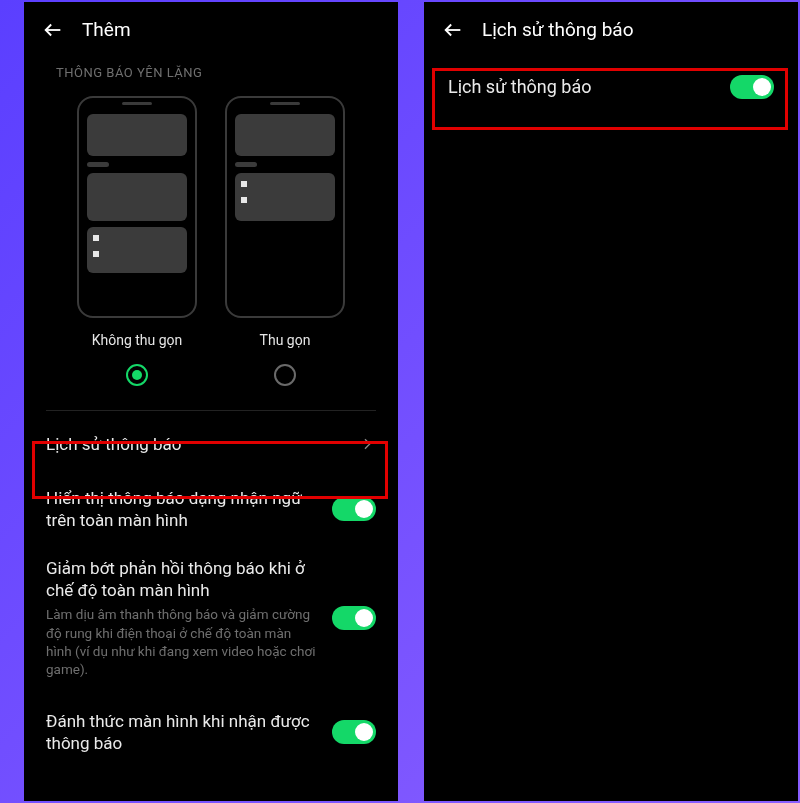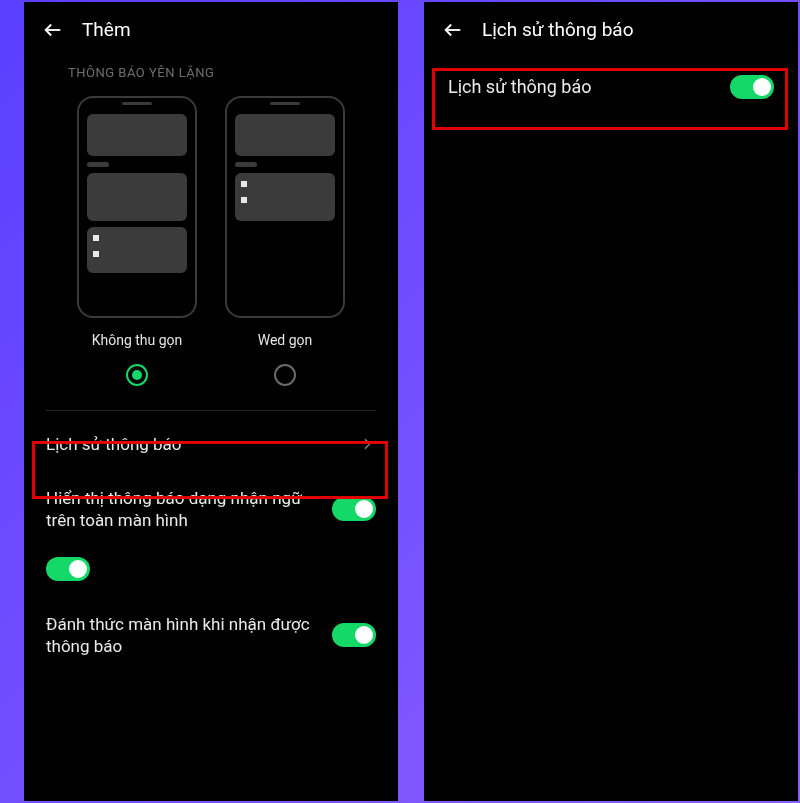--- a/index.html
+++ b/index.html
@@ -39,21 +39,21 @@
   .back-icon svg { stroke: #fff; stroke-width: 2; fill: none; }
   .header-title {
     font-size: 19px;
     font-weight: 400;
     color: #fff;
   }
   .section-header {
     color: #6f6f6f;
     font-size: 13px;
     letter-spacing: 0.5px;
-    padding: 10px 26px 10px 44px;
+    padding: 10px 26px 10px 32px;
   }
   .phone-options {
     display: flex;
     justify-content: center;
     gap: 28px;
     padding: 6px 20px 10px 20px;
   }
   .phone-opt {
     display: flex;
     flex-direction: column;
@@ -212,21 +212,21 @@
 
     <div class="phone-opt">
       <div class="phone-shell">
         <div class="notif-card notif-tall"></div>
         <div class="notif-card notif-line"></div>
         <div class="notif-card notif-med">
           <span class="notif-dot" style="top:8px;"></span>
           <span class="notif-dot" style="top:24px;"></span>
         </div>
       </div>
-      <div class="phone-label">Wed gọn</div>
+      <div class="phone-label">Thu gọn</div>
       <div class="radio"></div>
     </div>
   </div>
 
   <div class="divider"></div>
 
   <div class="row">
     <div class="row-text">
       <div class="row-title">Lịch sử thông báo</div>
     </div>
@@ -238,20 +238,24 @@
   </div>
 
   <div class="row">
     <div class="row-text">
       <div class="row-title">Hiển thị thông báo dạng nhận ngữ trên toàn màn hình</div>
     </div>
     <div class="toggle"></div>
   </div>
 
   <div class="row" style="padding-top:10px;">
+    <div class="row-text">
+      <div class="row-title">Giảm bớt phản hồi thông báo khi ở chế độ toàn màn hình</div>
+      <div class="row-desc">Làm dịu âm thanh thông báo và giảm cường độ rung khi điện thoại ở chế độ toàn màn hình (ví dụ như khi đang xem video hoặc chơi game).</div>
+    </div>
     <div class="toggle"></div>
   </div>
 
   <div class="row" style="padding-bottom:6px;">
     <div class="row-text">
       <div class="row-title">Đánh thức màn hình khi nhận được thông báo</div>
     </div>
     <div class="toggle"></div>
   </div>
 

